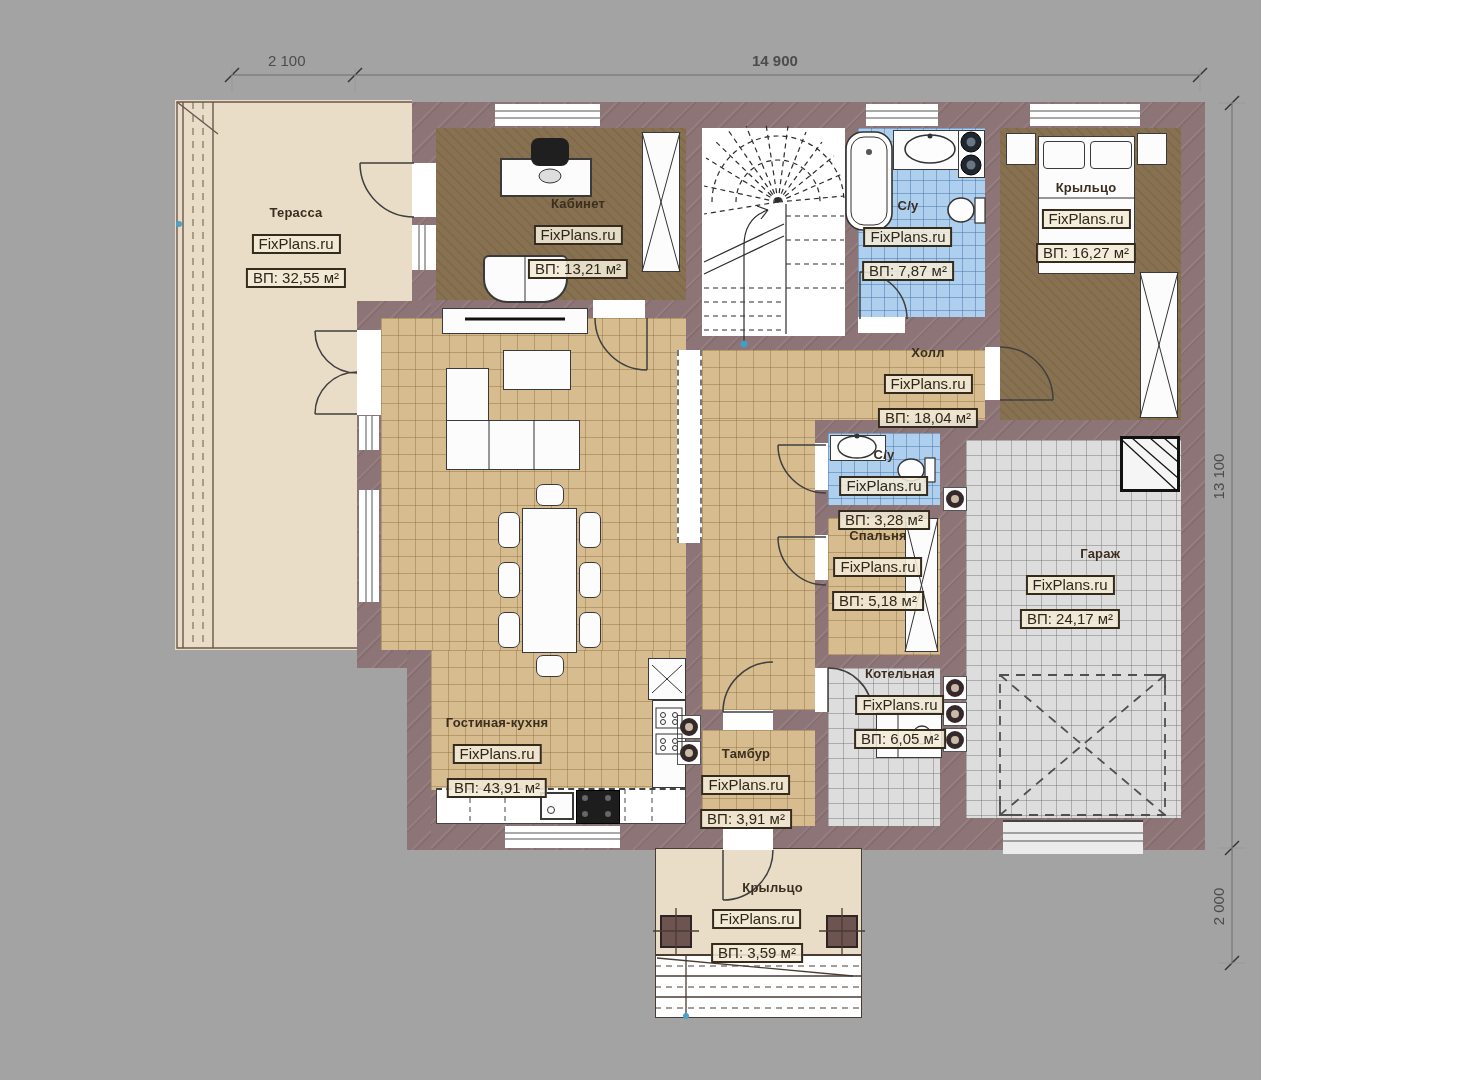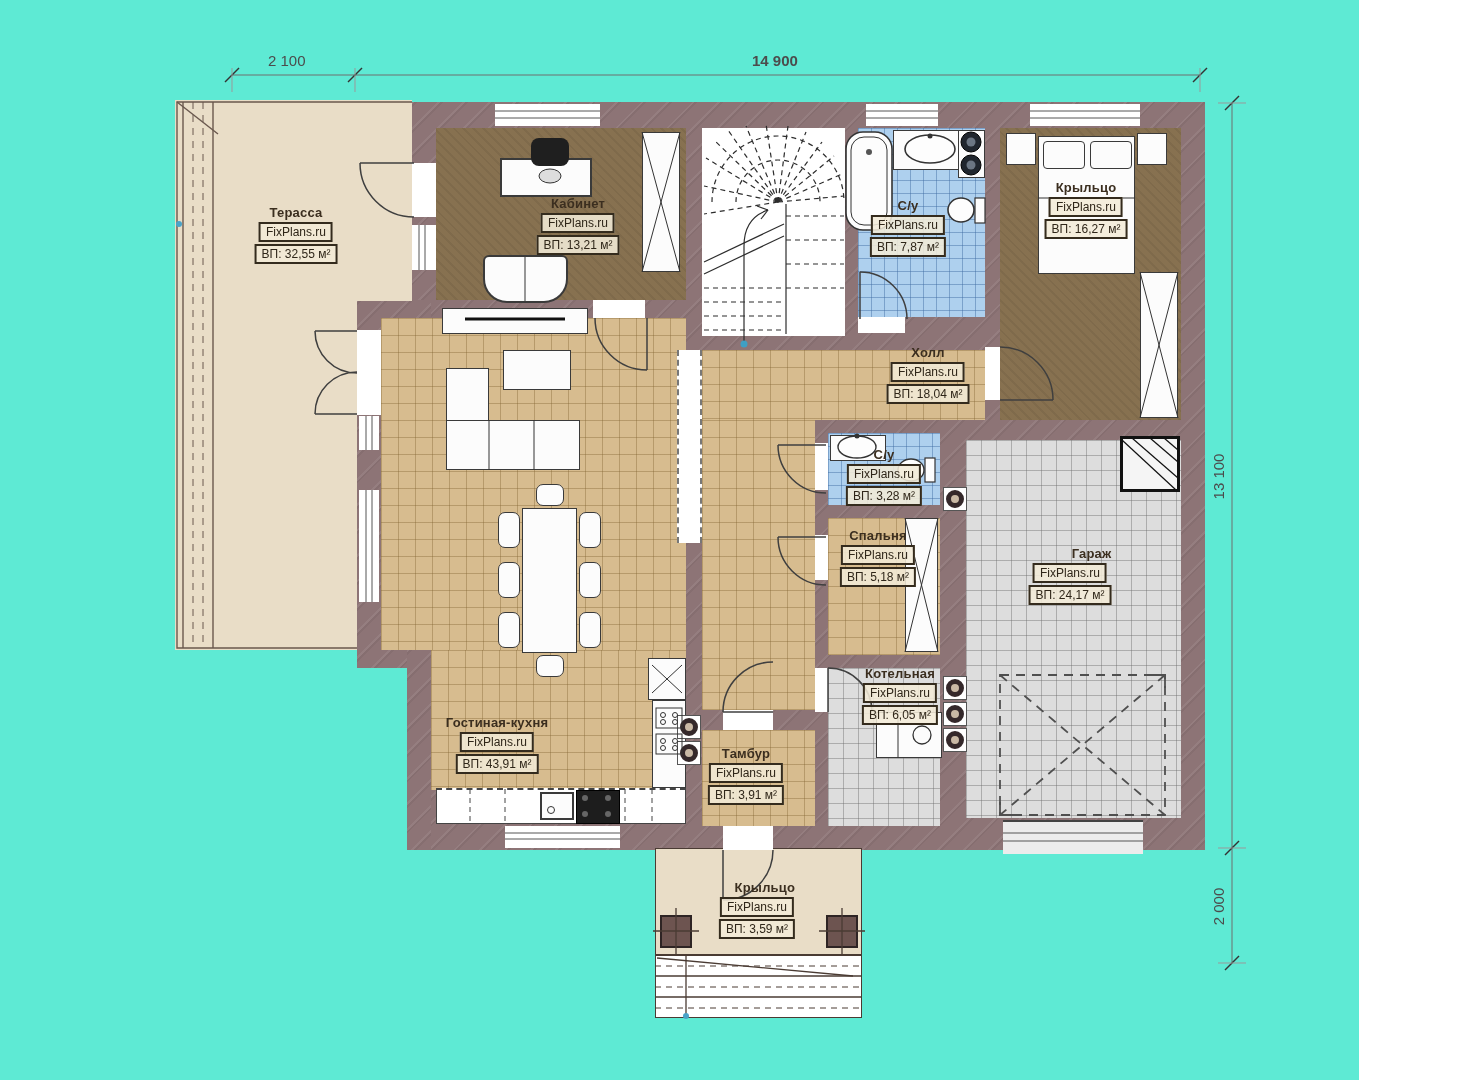--- a/index.html
+++ b/index.html
@@ -1,16 +1,16 @@
 <!DOCTYPE html>
 <html><head>
 <meta charset="utf-8">
 <style>
   html,body{margin:0;padding:0;background:#fff;}
-  #plan{position:relative;width:1359px;height:1080px;background:#5eead4;overflow:hidden;
+  #plan{position:relative;width:1261px;height:1080px;background:#a3a3a3;overflow:hidden;
         font-family:"Liberation Sans",sans-serif;}
   .abs{position:absolute;}
   
   .wall{position:absolute;background:#8d7476;
         background-image:repeating-linear-gradient(135deg, rgba(255,255,255,0.07) 0 2px, rgba(0,0,0,0.05) 2px 4px, transparent 4px 18px);}
   
   .floor{position:absolute;}
   .f-tan{background-color:#d7bc8f;
      background-image:repeating-linear-gradient(to right, rgba(128,98,48,.38) 0 1px, transparent 1px 17px),
                       repeating-linear-gradient(to bottom, rgba(128,98,48,.38) 0 1px, transparent 1px 17px);}
@@ -26,22 +26,22 @@
   .f-white{background-color:#ffffff;}
   
   .win{position:absolute;background:#fff;}
   .gap{position:absolute;background:#fff;}
   
   .furn{position:absolute;background:#fcfcfc;border:2px solid #3a3a3a;box-sizing:border-box;}
   .furn.thin{border-width:1px;}
   
   .rlabel{position:absolute;transform:translateX(-50%);text-align:center;z-index:30;width:max-content;}
   .rname{font-weight:bold;font-size:13px;color:#3b2e1f;margin-bottom:2px;letter-spacing:.2px;}
-  .rbox{display:block;width:max-content;margin:2px auto 0;padding:0 5px;border:2px solid #342b1d;
-        background:rgba(242,234,215,.88);font-size:12px;line-height:16px;color:#2f2619;white-space:nowrap;}
+  .rbox{display:block;width:max-content;margin:14px auto 0;padding:0 5px;border:2px solid #342b1d;
+        background:rgba(242,234,215,.88);font-size:15px;line-height:16px;color:#2f2619;white-space:nowrap;}
   .dimtxt{position:absolute;font-size:15px;color:#4c4c4c;z-index:25;}
   .vrot{transform:rotate(-90deg);transform-origin:center;}
   
   .ventsq{position:absolute;width:24px;height:24px;background:#fff;border:1px solid #555;box-sizing:border-box;z-index:12;}
   .vent{position:absolute;width:18px;height:18px;border:5px solid #34282a;border-radius:50%;
         background:#c9b9a5;box-sizing:border-box;z-index:13;}
   .post{position:absolute;width:32px;height:33px;background:#6d5450;border:2px solid #2e2424;box-sizing:border-box;z-index:12;}
   svg.overlay{position:absolute;left:0;top:0;z-index:20;pointer-events:none;}
   .z5{z-index:5;} .z10{z-index:10;}
 </style>

